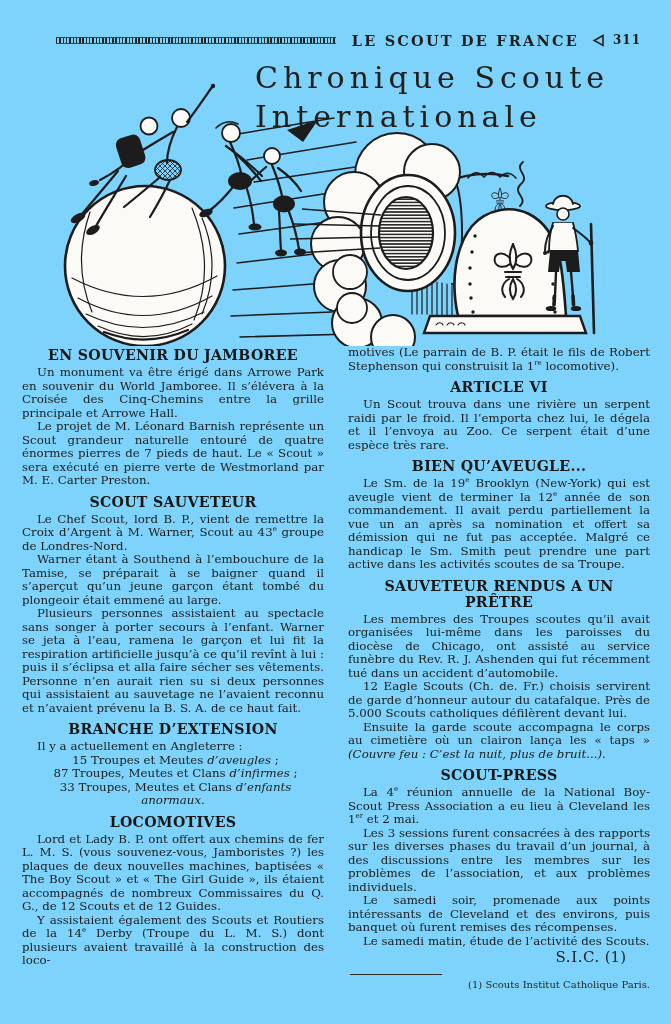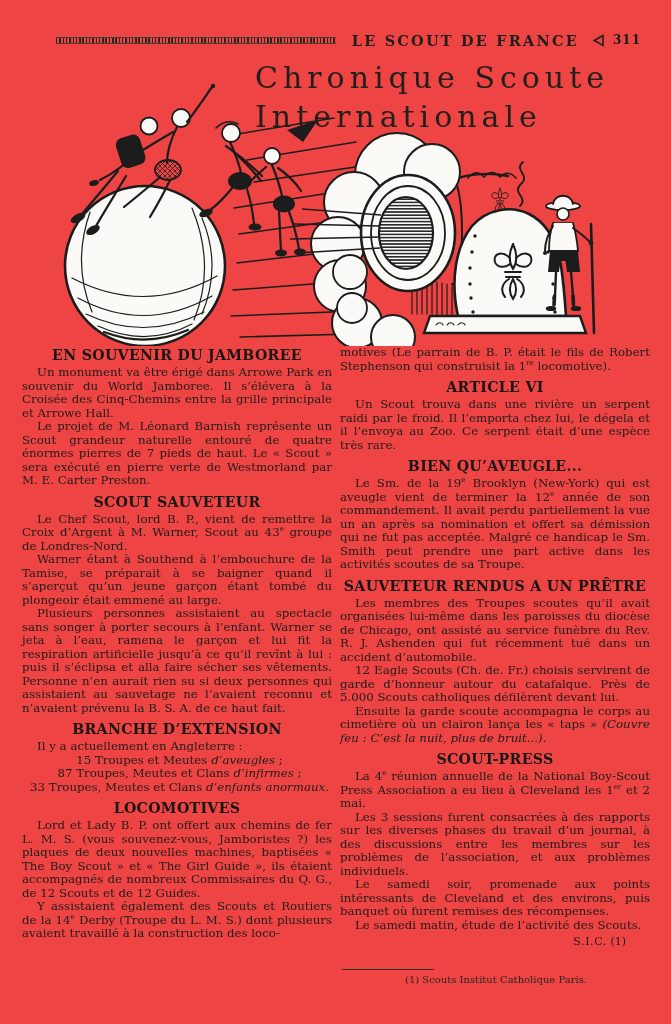--- a/index.html
+++ b/index.html
@@ -1,41 +1,41 @@
 <!DOCTYPE html>
 <html lang="fr"><head>
 <meta charset="utf-8">
 <style>
   *{margin:0;padding:0;box-sizing:border-box}
   body{background:#d8d6d2;font-family:"DejaVu Serif",serif}
-  .page{position:relative;width:671px;height:1024px;background:#ef4444;color:#1c1c1c;overflow:hidden;margin:0 auto}
+  .page{position:relative;width:671px;height:1024px;background:#7dd3fc;color:#1c1c1c;overflow:hidden;margin:0 auto}
   
   .header{position:absolute;top:30px;left:56px;right:30px;height:20px;display:flex;align-items:center}
   .header-rule{flex:1;height:7px;margin-right:16px;border-top:1px solid #45403a;border-bottom:1px solid #45403a;
     background:repeating-linear-gradient(90deg,#262320 0 1.4px,rgba(0,0,0,0) 1.4px 3.3px)}
   .header-title{font-weight:bold;font-size:14.5px;letter-spacing:2.2px;white-space:nowrap;color:#211e1b}
   .tri{margin-left:13px;flex:0 0 auto;display:block}
   .header-num{font-weight:bold;font-size:12px;margin-left:8px;letter-spacing:1px}
   
   .masthead{position:absolute;top:58px;left:255px;right:56px;text-align:left;
     font-size:30px;line-height:39px;letter-spacing:5px;color:#23201c;font-weight:normal}
   
   .illus{position:absolute;top:76px;left:0;width:671px;height:270px}
   
-  .cols{position:absolute;top:346px;left:22px;right:21px;bottom:0;display:flex;gap:8px;
+  .cols{position:absolute;top:346px;left:22px;right:21px;bottom:0;display:flex;gap:24px;
     font-size:11.8px;line-height:13.5px;text-align:justify;color:#1e1c1a}
   .col{flex:1;min-width:0}
   .sec-h{font-size:14.2px;font-weight:bold;text-align:center;letter-spacing:.3px;line-height:16px;margin:6px 0 3px;color:#191715}
   .col .sec-h:first-child{margin-top:1px}
   .par{text-indent:15px;margin:0}
   .par.no-indent{text-indent:0}
   .par.line{text-indent:5px;text-align:center}
-  .par.sig{text-align:right;text-indent:0;padding-right:24px;font-size:11px;margin-top:3px}
+  .par.sig{text-align:right;text-indent:0;padding-right:24px;font-size:15px;margin-top:3px}
   .par.sig strong{letter-spacing:.6px}
-  .par.footnote{font-size:10px;line-height:11.5px;text-align:center;text-indent:0;margin-top:20px;padding-left:2px;color:#2a2723}
+  .par.footnote{font-size:10px;line-height:11.5px;text-align:right;text-indent:0;margin-top:9px;padding-left:2px;color:#2a2723}
   .par.footnote::before{content:"";display:block;width:92px;border-top:1.2px solid #33302b;margin-bottom:4px}
   sup{font-size:.6em;line-height:0;vertical-align:super}
   em{font-style:italic}
   strong{font-weight:normal}
 </style>
 </head>
 <body>
 
 <div class="page">
 

